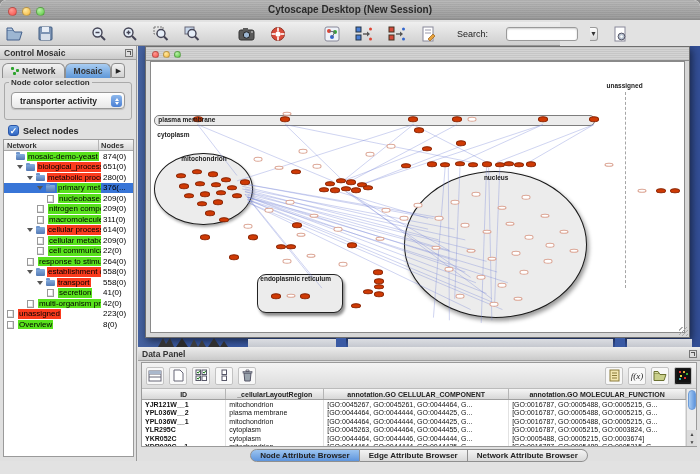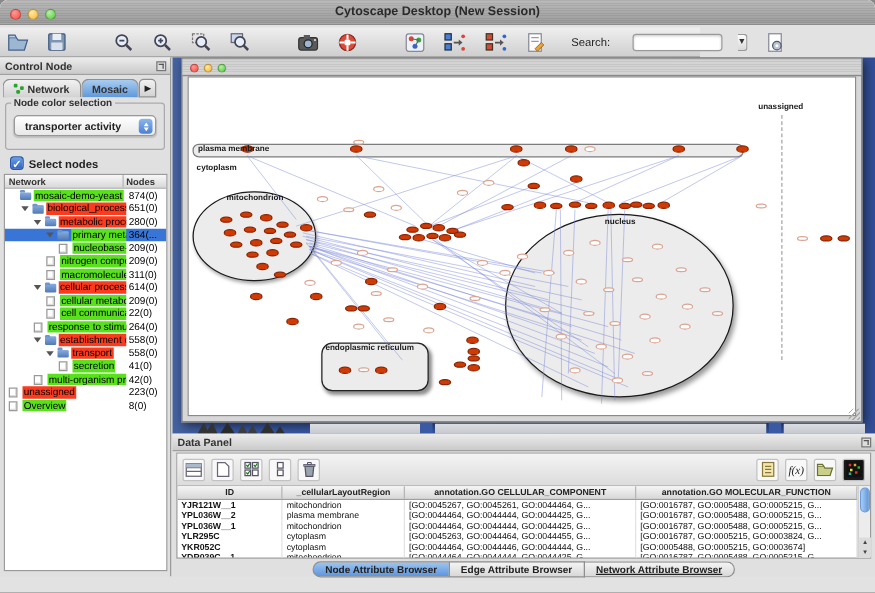--- a/index.html
+++ b/index.html
@@ -94,21 +94,21 @@
   .dp-row{display:flex;height:8.6px;font-size:7px;color:#111;}
   .dp-row div{border-right:1px solid #e2e2e2;padding:0.5px 3px;overflow:hidden;white-space:nowrap;}
   .c0{width:15.5%;} .c1{width:18%;} .c2{width:34%;} .c3{width:32.5%;}
   .dp-row .c0{font-weight:bold;}
   .dp-scroll{position:absolute;right:0;top:26px;bottom:0;width:10px;background:#ececec;border-left:1px solid #c5c5c5;}
   .dp-thumb{position:absolute;left:1px;top:1px;width:8px;height:20px;border-radius:4px;background:linear-gradient(90deg,#a9cdf4,#5e95dd);border:1px solid #6d9cd8;}
   .dp-arrows{position:absolute;left:0;bottom:0;width:10px;height:16px;background:#dcdcdc;font-size:5px;color:#444;text-align:center;line-height:8px;}
   .dp-tabs{position:absolute;left:0;right:0;top:102px;display:flex;justify-content:center;}
   .seg{height:13px;padding:0 9px;border:1px solid #8f8f8f;border-left:none;background:linear-gradient(#f4f4f4,#d8d8d8);font-size:8px;font-weight:bold;color:#222;display:flex;align-items:center;}
   .seg:first-child{border-left:1px solid #8f8f8f;border-radius:7px 0 0 7px;}
-  .seg:last-child{border-radius:0 7px 7px 0;text-decoration:underline;}
+  .seg:last-child{border-radius:0 7px 7px 0;}
   .seg.selected{background:linear-gradient(#9cc4f0,#5e95dd);}
   
   .statusbar{position:absolute;left:0;top:461px;width:700px;height:13px;background:linear-gradient(#ececec,#d8d8d8);border-top:1px solid #aaa;font-size:7.5px;color:#222;}
   .statusbar span{position:absolute;top:2px;}
   .grip{position:absolute;right:1px;bottom:1px;width:10px;height:10px;background:repeating-linear-gradient(135deg,transparent 0 2px,#999 2px 3px);}
   svg{display:block;}
 </style>
 </head>
 <body>
 
@@ -232,21 +232,21 @@
           <circle cx="8.5" cy="10.5" r="3.4" fill="#b9c4d2" stroke="#556"></circle>
           <circle cx="8.5" cy="10.5" r="1.2" fill="#fff"></circle>
         </svg>
       </span>
   </div>
 
   <div class="main">
 
     <div class="control-panel">
       <div class="panel-header">
-        <span>Control Node</span>
+        <span>Control Mosaic</span>
         <span class="float-ic"></span>
       </div>
       <div class="cp-tabs" id="cp-tabs">
           <div class="cp-tab">
             <span class="net-glyph">
               <i style="left:0;top:0"></i>
               <i style="right:0;top:2px"></i>
               <i style="left:2px;bottom:0"></i>
             </span>
             <span>Network</span>
@@ -290,21 +290,21 @@
             <div class="tree-row">
               <span class="tri" style="left: 23px;"></span>
               <span class="fold-ic" style="left: 32px;"></span>
               <span class="tree-label red" style="left: 43px; max-width: 54px;">metabolic process</span>
               <span class="tree-num">280(0)</span>
             </div>
             <div class="tree-row sel">
               <span class="tri" style="left: 33px;"></span>
               <span class="fold-ic" style="left: 42px;"></span>
               <span class="tree-label green" style="left: 53px; max-width: 44px;">primary metabo</span>
-              <span class="tree-num">364(...</span>
+              <span class="tree-num">376(...</span>
             </div>
             <div class="tree-row">
               <span class="file-ic" style="left: 43px;"></span>
               <span class="tree-label green" style="left: 54px; max-width: 43px;">nucleobase-</span>
               <span class="tree-num">209(0)</span>
             </div>
             <div class="tree-row">
               <span class="file-ic" style="left: 33px;"></span>
               <span class="tree-label green" style="left: 44px; max-width: 53px;">nitrogen compo</span>
               <span class="tree-num">209(0)</span>

